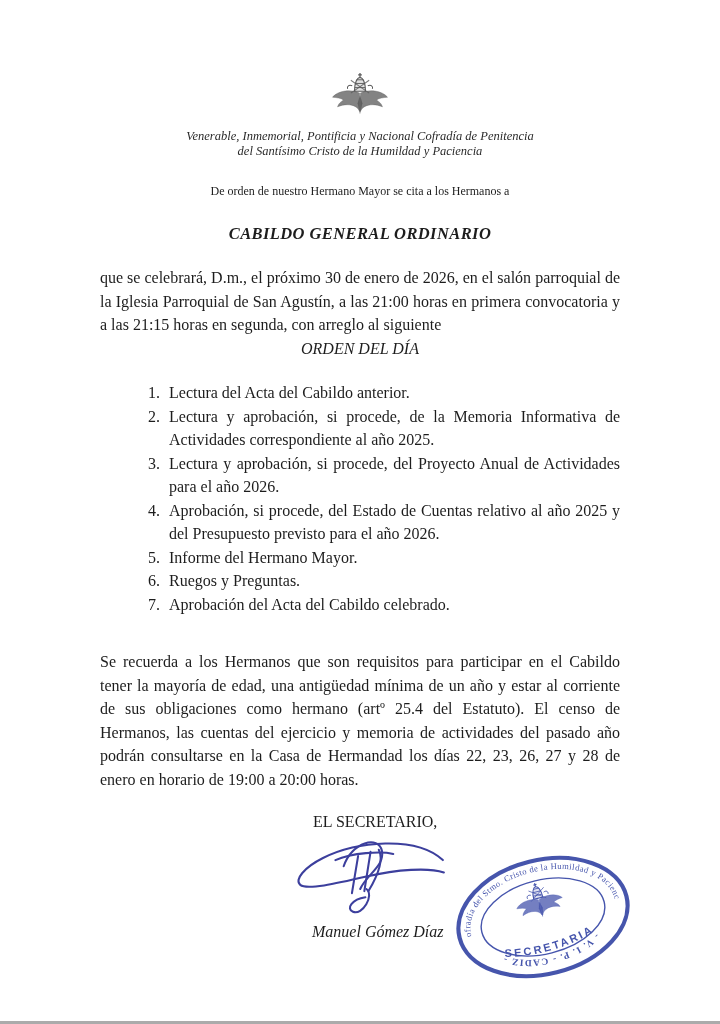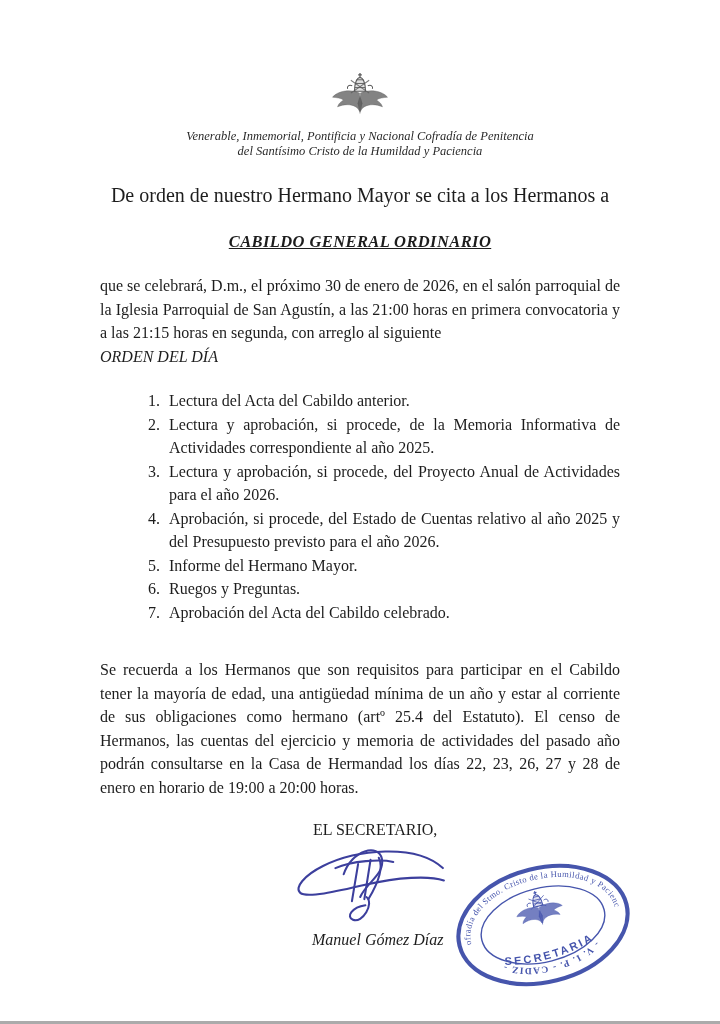--- a/index.html
+++ b/index.html
@@ -25,39 +25,39 @@
   .letterhead {
     text-align: center;
     font-style: italic;
     font-size: 12.5px;
     line-height: 14.5px;
     margin-top: 9px;
     color: #2a2a2a;
   }
   .summons {
     text-align: center;
-    font-size: 20px;
+    font-size: 12px;
     margin-top: 26px;
   }
   .doc-title {
     text-align: center;
     font-size: 16.5px;
     font-weight: bold;
     font-style: italic;
-    text-decoration: underline;
     letter-spacing: 0.4px;
     margin-top: 25px;
   }
   .intro {
     text-align: justify;
     font-size: 16px;
     line-height: 23.5px;
     margin-top: 22px;
   }
   .agenda-heading {
+    text-align: center;
     font-style: italic;
     font-size: 16px;
     line-height: 23.5px;
   }
   .agenda {
     list-style: none;
     margin: 21px 0 0 48px;
     font-size: 16px;
     line-height: 23.5px;
   }

